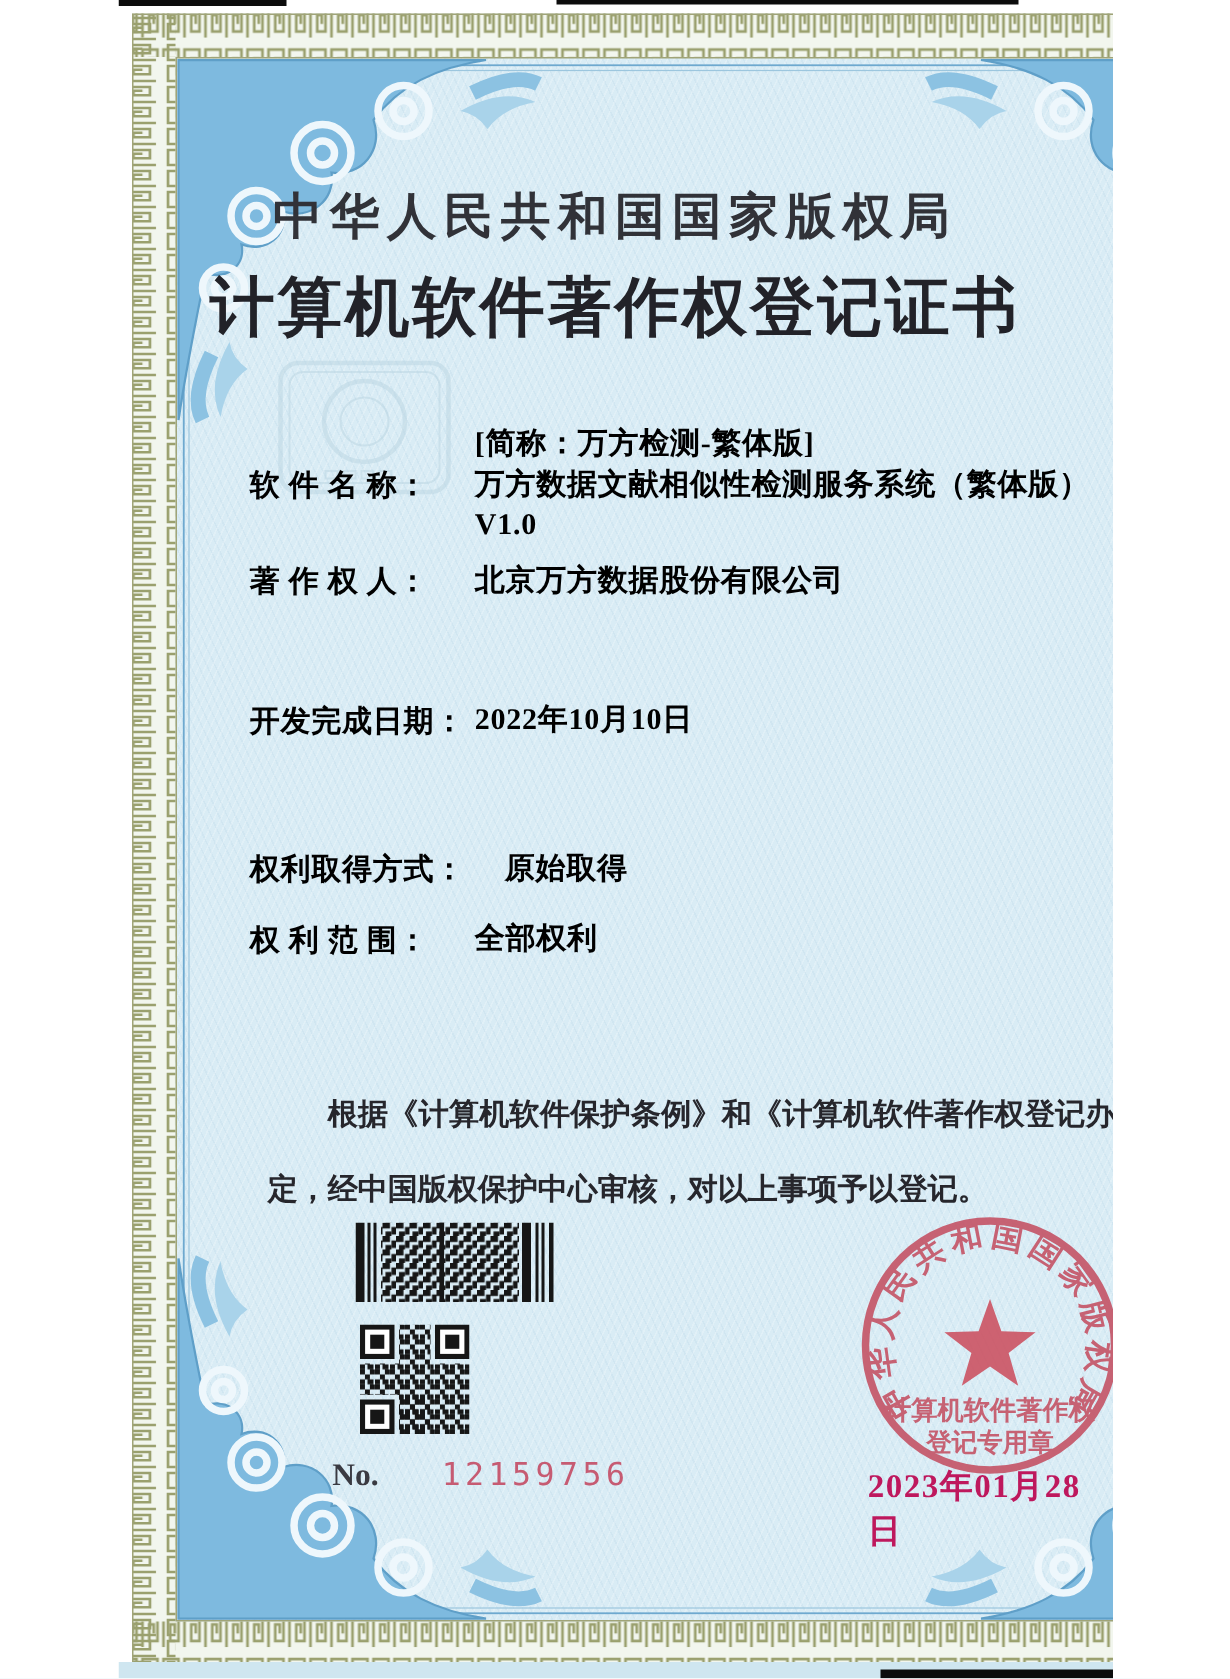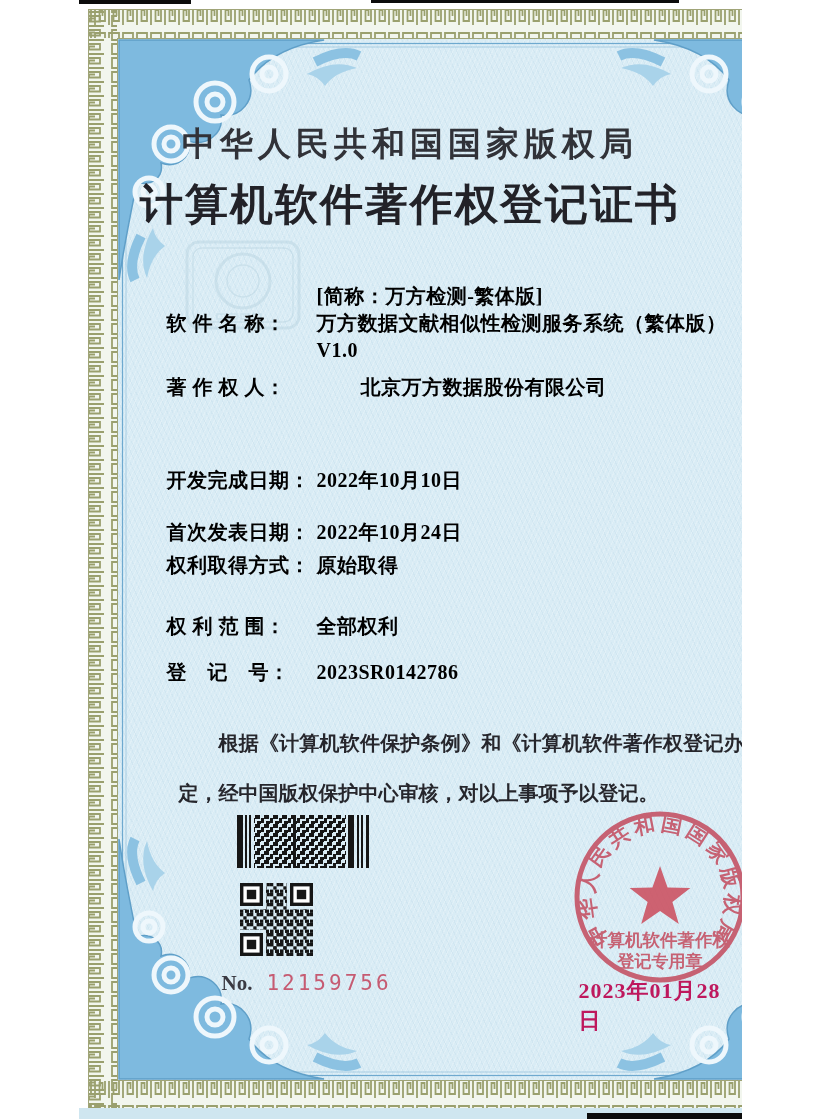--- a/index.html
+++ b/index.html
@@ -23,21 +23,21 @@
   .certno .gap{display:inline-block;width:14px;}
   .row{position:absolute;left:88px;display:flex;align-items:center;}
   .row .lbl{width:150px;flex:0 0 150px;font-size:20px;font-weight:700;letter-spacing:.5px;}
   .row .val{font-size:20px;font-weight:700;line-height:27px;letter-spacing:.5px;}
   .statement{
     position:absolute;left:88px;top:706px;width:646px;margin:12px;
     font-size:20px;font-weight:700;line-height:50px;text-indent:2em;text-align:justify;color:#26262c;
   }
   .serial{position:absolute;left:143px;top:971px;font-size:21px;}
   .serial .no{color:#3a3a42;font-weight:600;margin-right:14px;font-family:Liberation Serif, serif;}
-  .serial .num{color:#c65b72;font-family:"DejaVu Sans Mono", monospace;letter-spacing:3px;font-size:21px;}
+  .serial .num{color:#c65b72;font-family:"DejaVu Sans Mono", monospace;letter-spacing:3px;font-size:21px;margin-left:28px;}
   .issue-date{position:absolute;left:500px;top:976px;font-size:22px;font-weight:700;color:#be185d;letter-spacing:1px;}
   .barcode{position:absolute;left:158px;top:815px;width:137px;height:53px;}
   .qr{position:absolute;left:161px;top:883px;width:73px;height:73px;}
   .seal{position:absolute;left:493px;top:809px;width:176px;height:176px;opacity:.88;}
   .artifact{position:absolute;background:#0c0c0c;}
   .a1{left:0;top:0;width:112px;height:4px;}
   .a2{left:292px;top:0;width:308px;height:3px;}
   .a3{left:508px;top:1113px;width:312px;height:6px;}
   .bottom-strip{position:absolute;left:0;top:1108px;width:820px;height:11px;background:#cfe6f0;}
 </style>
@@ -128,43 +128,35 @@
   <div class="txt title2">计算机软件著作权登记证书</div>
 
   <div class="row" style="top:283px;">
     <div class="lbl">软 件 名 称：</div>
     <div class="val">
       <div>[简称：万方检测-繁体版]</div>
       <div>万方数据文献相似性检测服务系统（繁体版）</div>
       <div>V1.0</div>
     </div>
   </div>
-  <div class="row" style="top:374px;gap:44px;">
+  <div class="row" style="top:374px;">
     <div class="lbl">著 作 权 人：</div>
     <div class="val">北京万方数据股份有限公司</div>
   </div>
   <div class="row" style="top:467px;">
     <div class="lbl">开发完成日期：</div>
     <div class="val">2022年10月10日</div>
   </div>
-  <div class="row" style="top:519px;">
-    <div class="lbl">首次发表日期：</div>
-    <div class="val">2022年10月24日</div>
-  </div>
-  <div class="row" style="top:552px;">
+  <div class="row" style="top:566px;gap:20px;">
     <div class="lbl">权利取得方式：</div>
     <div class="val">原始取得</div>
   </div>
   <div class="row" style="top:613px;">
     <div class="lbl">权 利 范 围：</div>
     <div class="val">全部权利</div>
-  </div>
-  <div class="row" style="top:659px;">
-    <div class="lbl">登　记　号：</div>
-    <div class="val">2023SR0142786</div>
   </div>
 
   <p class="statement">根据《计算机软件保护条例》和《计算机软件著作权登记办法》的规定，经中国版权保护中心审核，对以上事项予以登记。</p>
 
   <svg class="barcode" viewBox="0 0 137 53" aria-hidden="true">
     <rect x="0" y="0" width="6" height="53" fill="#161616"></rect>
     <rect x="8" y="0" width="2" height="53" fill="#161616"></rect>
     <rect x="12" y="0" width="2" height="53" fill="#161616"></rect>
     <rect x="17" y="0" width="92" height="53" fill="url(#bcnoise)"></rect>
     <rect x="56" y="0" width="3" height="53" fill="#161616"></rect>

